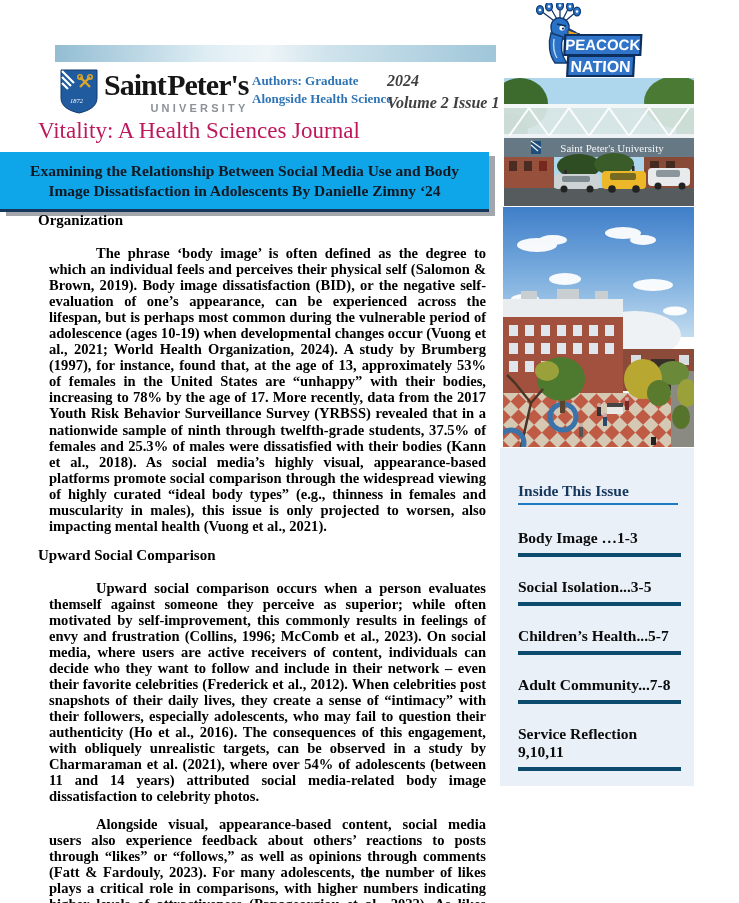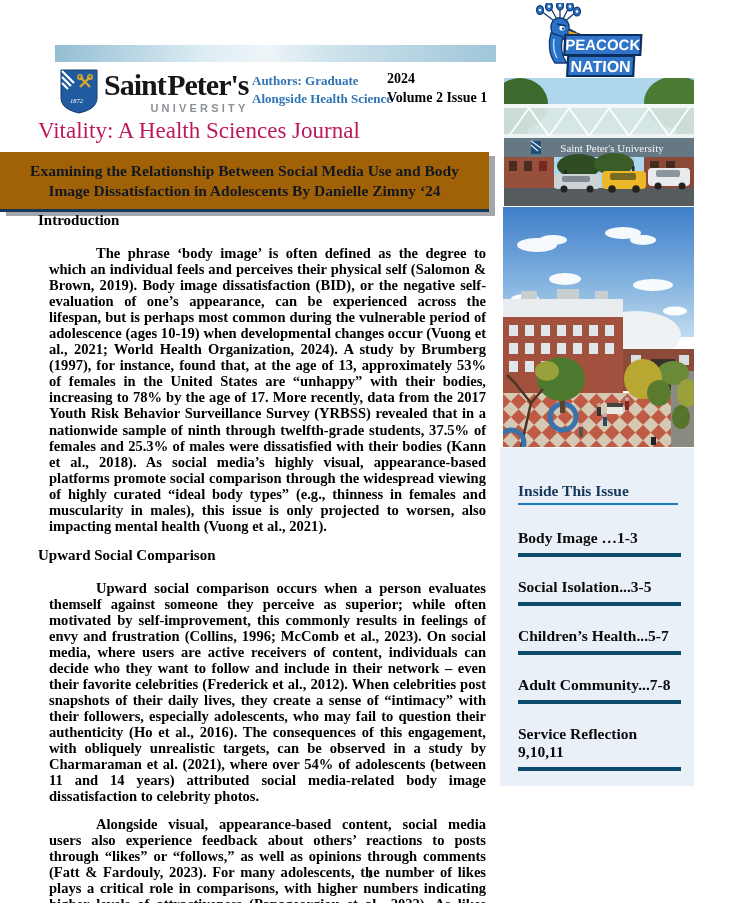--- a/index.html
+++ b/index.html
@@ -12,29 +12,29 @@
 
   
   .logo-block{position:absolute;left:60px;top:66px;display:flex;align-items:flex-end;}
   .shield{width:38px;height:45px;margin-top:3px;}
   .wordmark{margin-left:6px;line-height:1;}
   .uni-name{font-size:30px;font-weight:bold;letter-spacing:-1px;word-spacing:-5px;color:#161616;}
   .uni-sub{display:block;text-align:right;font-family:"Liberation Sans",sans-serif;
            font-size:11px;font-weight:bold;letter-spacing:3.2px;color:#8d9297;margin-top:3px;}
   .authors{position:absolute;left:252px;top:72px;font-size:13px;font-weight:bold;
            color:#2e74b5;line-height:1.35;}
-  .volume{position:absolute;left:387px;top:70px;font-size:14px;font-weight:bold;
-          color:#000000;line-height:1.35;}
+  .volume{position:absolute;left:387px;top:70px;font-size:16px;font-weight:bold;
+          color:#404040;line-height:1.35;font-style:italic;}
 
   .journal-title{position:absolute;left:38px;top:118px;width:458px;margin:0;
                  font-size:23px;font-weight:normal;text-align:left;color:#be185d;}
 
   
   .banner{position:absolute;left:0;top:152px;width:449px;padding:9px 20px 8px 20px;
-          background:#a16207;border-bottom:3px solid #16375c;
+          background:#0ea5e9;border-bottom:3px solid #16375c;
           box-shadow:6px 4px 0 #a3a7ab;text-align:center;}
   .banner span{font-size:15.5px;font-weight:bold;color:#121822;line-height:1.3;}
 
   
   .main-col{position:absolute;left:38px;top:206px;width:459px;}
   .main-col h2{font-size:15px;font-weight:bold;margin:6px 0 16px 0;}
   .main-col h2.second{margin:13px 0 16px 0;}
   .main-col p{margin:11px;font-size:14.55px;line-height:16.05px;text-align:justify;
               text-indent:47px;font-weight:bold;}
 
@@ -86,21 +86,21 @@
     <div>Volume 2  Issue 1</div>
   </div>
 
   <h1 class="journal-title">Vitality: A Health Sciences Journal</h1>
 
   <div class="banner">
     <span>Examining the Relationship Between Social Media Use and Body Image Dissatisfaction in Adolescents  By Danielle Zimny ‘24</span>
   </div>
 
   <main class="main-col">
-    <h2>Introduction</h2>
+    <h2>Organization</h2>
     <p>The phrase ‘body image’ is often defined as the degree to which an individual feels and perceives their physical self (Salomon &amp; Brown, 2019). Body image dissatisfaction (BID), or the negative self-evaluation of one’s appearance, can be experienced across the lifespan, but is perhaps most common during the vulnerable period of adolescence (ages 10-19) when developmental changes occur (Vuong et al., 2021; World Health Organization, 2024). A study by Brumberg (1997), for instance, found that, at the age of 13, approximately 53% of females in the United States are “unhappy” with their bodies, increasing to 78% by the age of 17. More recently, data from the 2017 Youth Risk Behavior Surveillance Survey (YRBSS) revealed that in a nationwide sample of ninth through twelfth-grade students, 37.5% of females and 25.3% of males were dissatisfied with their bodies (Kann et al., 2018). As social media’s highly visual, appearance-based platforms promote social comparison through the widespread viewing of highly curated “ideal body types” (e.g., thinness in females and muscularity in males), this issue is only projected to worsen, also impacting mental health (Vuong et al., 2021).</p>
     <h2 class="second">Upward Social Comparison</h2>
     <p>Upward social comparison occurs when a person evaluates themself against someone they perceive as superior; while often motivated by self-improvement, this commonly results in feelings of envy and frustration (Collins, 1996; McComb et al., 2023). On social media, where users are active receivers of content, individuals can decide who they want to follow and include in their network – even their favorite celebrities (Frederick et al., 2012). When celebrities post snapshots of their daily lives, they create a sense of “intimacy” with their followers, especially adolescents, who may fail to question their authenticity (Ho et al., 2016). The consequences of this engagement, with obliquely unrealistic targets, can be observed in a study by Charmaraman et al. (2021), where over 54% of adolescents (between 11 and 14 years) attributed social media-related body image dissatisfaction to celebrity photos.</p>
     <p>Alongside visual, appearance-based content, social media users also experience feedback about others’ reactions to posts through “likes” or “follows,” as well as opinions through comments (Fatt &amp; Fardouly, 2023). For many adolescents, the number of likes plays a critical role in comparisons, with higher numbers indicating higher levels of attractiveness (Papageorgiou et al., 2022). As likes have come to be assigned immense value, reinforcing hardly reachable body ideals, many adolescents strive to achieve this illusive attention, going to extremes, such as dieting, to change their appearance (Kvardova et al., 2023).</p>
   </main>
 
   <div class="pagenum">1</div>
 
   <svg class="peacock" width="118" height="76" viewBox="0 0 118 76">
     <g stroke="#123a6e" stroke-width="1.3">

